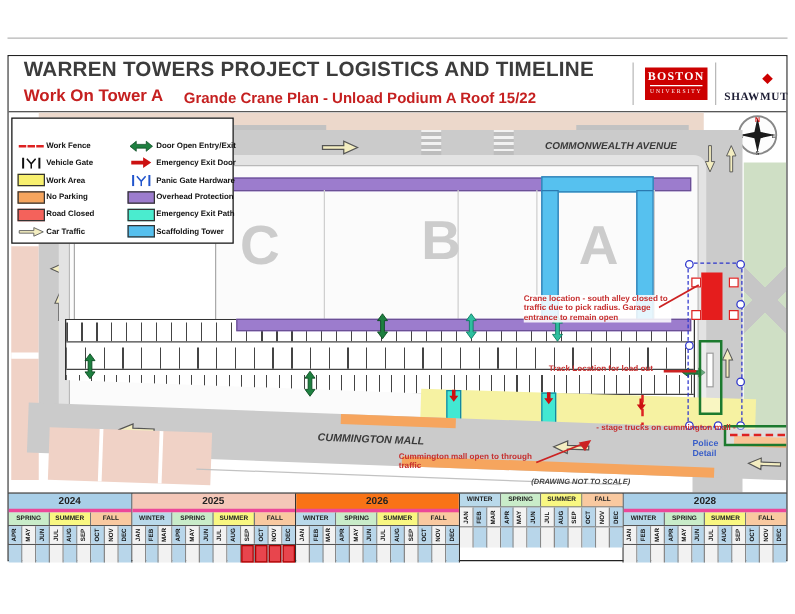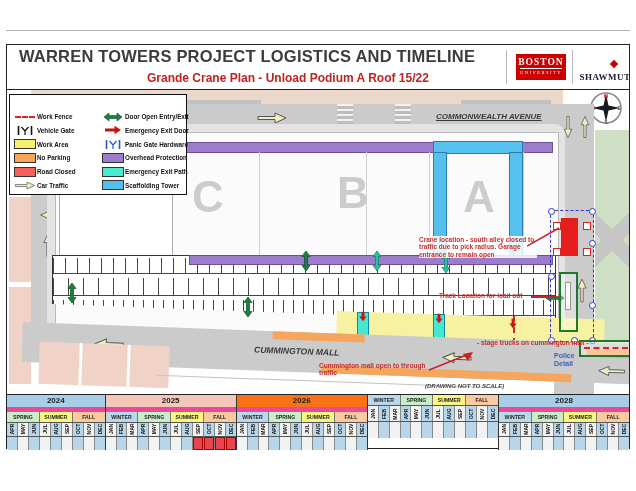--- a/index.html
+++ b/index.html
@@ -74,21 +74,21 @@
   .lg-row{display:flex;align-items:center;height:13px;}
   .lg-ic{width:24px;display:flex;justify-content:center;align-items:center;flex:0 0 24px;}
   .lg-lb{font-size:6.3px;font-weight:bold;color:#111;white-space:nowrap;}
   .swatch{width:20px;height:8px;border:1px solid #333;}
   
   .compass{left:582px;top:1px;width:34px;height:34px;}
   
   .timeline{position:relative;width:100%;height:55px;border-top:1.5px solid #222;display:flex;}
   .yr{display:flex;flex-direction:column;border-right:1px solid #333;}
   .yr:last-child{border-right:none;}
-  .yr-lb{height:12px;line-height:12px;text-align:center;font-size:8px;font-weight:bold;color:#222;border-bottom:5px solid #ec4899;}
+  .yr-lb{height:12px;line-height:12px;text-align:center;font-size:8px;font-weight:bold;color:#222;border-bottom:3px solid #ec4899;}
   .ssn-row{display:flex;height:10px;border-bottom:1px solid #555;}
   .ssn{font-size:5.2px;font-weight:bold;text-align:center;line-height:10px;border-right:1px solid #777;overflow:hidden;color:#222;}
   .ssn:last-child{border-right:none;}
   .mo-row,.cell-row{display:flex;}
   .mo-row{height:15px;border-bottom:1px solid #555;}
   .cell-row{height:16px;}
   .mo,.cell{flex:1;border-right:1px solid #888;overflow:hidden;position:relative;}
   .mo:last-child,.cell:last-child{border-right:none;}
   .mo span{position:absolute;left:50%;top:50%;transform:translate(-50%,-50%) rotate(-90deg);font-size:5px;font-weight:bold;color:#111;}
   .arrow-svg{display:block;}
@@ -96,20 +96,21 @@
 </head>
 <body>
 
 <div class="stage">
   <div class="topline"></div>
 
   <div class="pagebox">
 
     <div class="header">
       <div class="title">WARREN TOWERS PROJECT LOGISTICS AND TIMELINE</div>
+      <div class="sub-left">Work On Tower A</div>
       <div class="sub-right">Grande Crane Plan - Unload Podium A Roof 15/22</div>
       <div class="hdr-div" style="left:499px;"></div>
       <div class="hdr-div" style="left:565px;"></div>
       <div class="bu-logo">
         <div class="l1">BOSTON</div>
         <div class="l2">UNIVERSITY</div>
       </div>
       <div class="shawmut">
         <span class="dia"></span>
         <div class="nm">SHAWMUT</div>
@@ -124,21 +125,21 @@
       </div>
       <div class="abs road-comm">
         <div class="abs xwalk" style="left:306px;"></div>
         <div class="abs xwalk" style="left:364px;"></div>
         <svg class="abs arrow-svg" style="left:50px;top:8px;" width="32" height="12" viewBox="0 0 32 12">
             <path d="M2 4.5 h17 v-3.5 l11 5 -11 5 v-3.5 h-17 z" fill="#f3edc0" stroke="#555"></path>
           </svg>
         <svg class="abs arrow-svg" style="left:225px;top:8px;" width="32" height="12" viewBox="0 0 32 12">
             <path d="M2 4.5 h17 v-3.5 l11 5 -11 5 v-3.5 h-17 z" fill="#f3edc0" stroke="#555"></path>
           </svg>
-        <div class="abs street-label" style="left:405px;top:8px;text-decoration:underline;">COMMONWEALTH AVENUE</div>
+        <div class="abs street-label" style="left:405px;top:8px;">COMMONWEALTH AVENUE</div>
       </div>
 
       <svg class="abs compass" viewBox="0 0 34 34">
         <circle cx="17" cy="17" r="15" fill="#fdfdfd" stroke="#888" stroke-width="1.5"></circle>
         <polygon points="17,3 19.5,14.5 31,17 19.5,19.5 17,31 14.5,19.5 3,17 14.5,14.5" fill="#1a1a1a"></polygon>
         <text x="17" y="6.5" font-size="5.5" fill="#c00" font-weight="bold" text-anchor="middle">N</text>
         <text x="30" y="19" font-size="4.5" fill="#222" text-anchor="middle">E</text>
         <text x="17" y="33" font-size="4.5" fill="#222" text-anchor="middle">S</text>
         <text x="4" y="19" font-size="4.5" fill="#222" text-anchor="middle">W</text>
       </svg>

